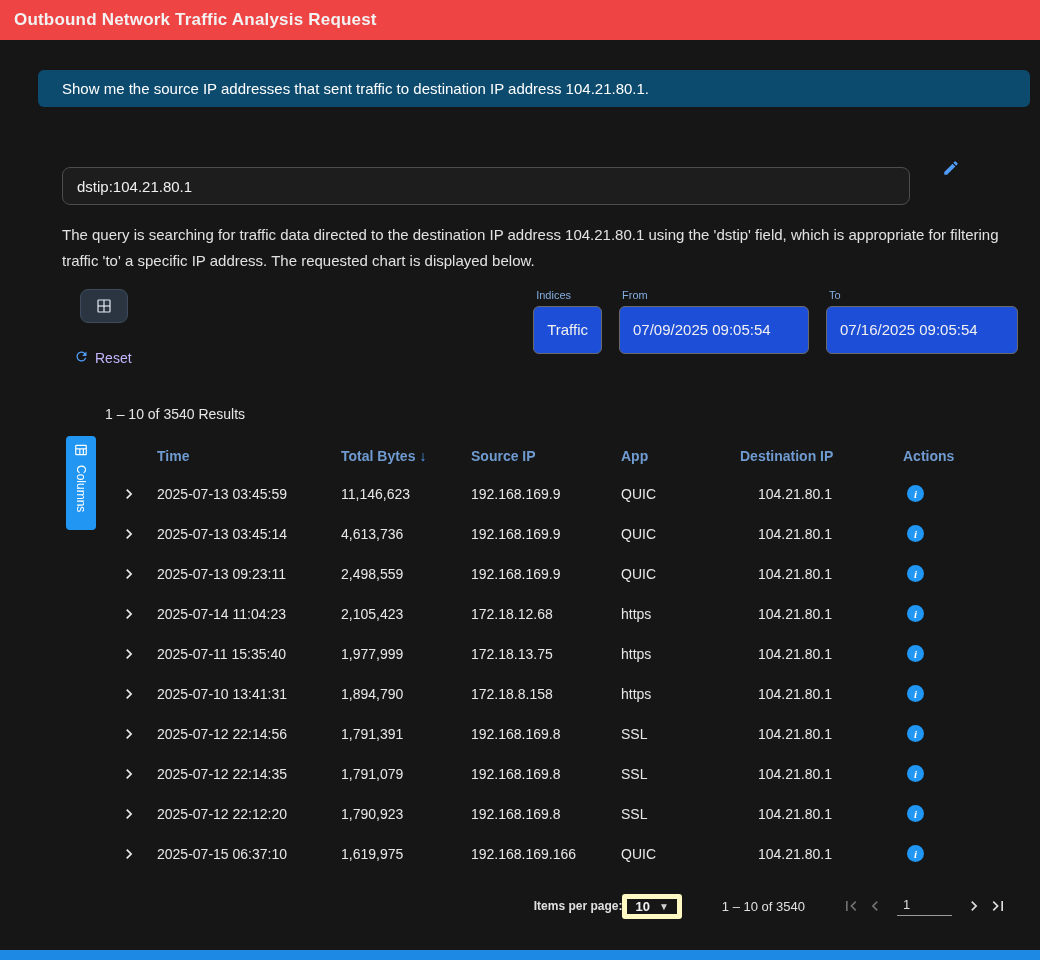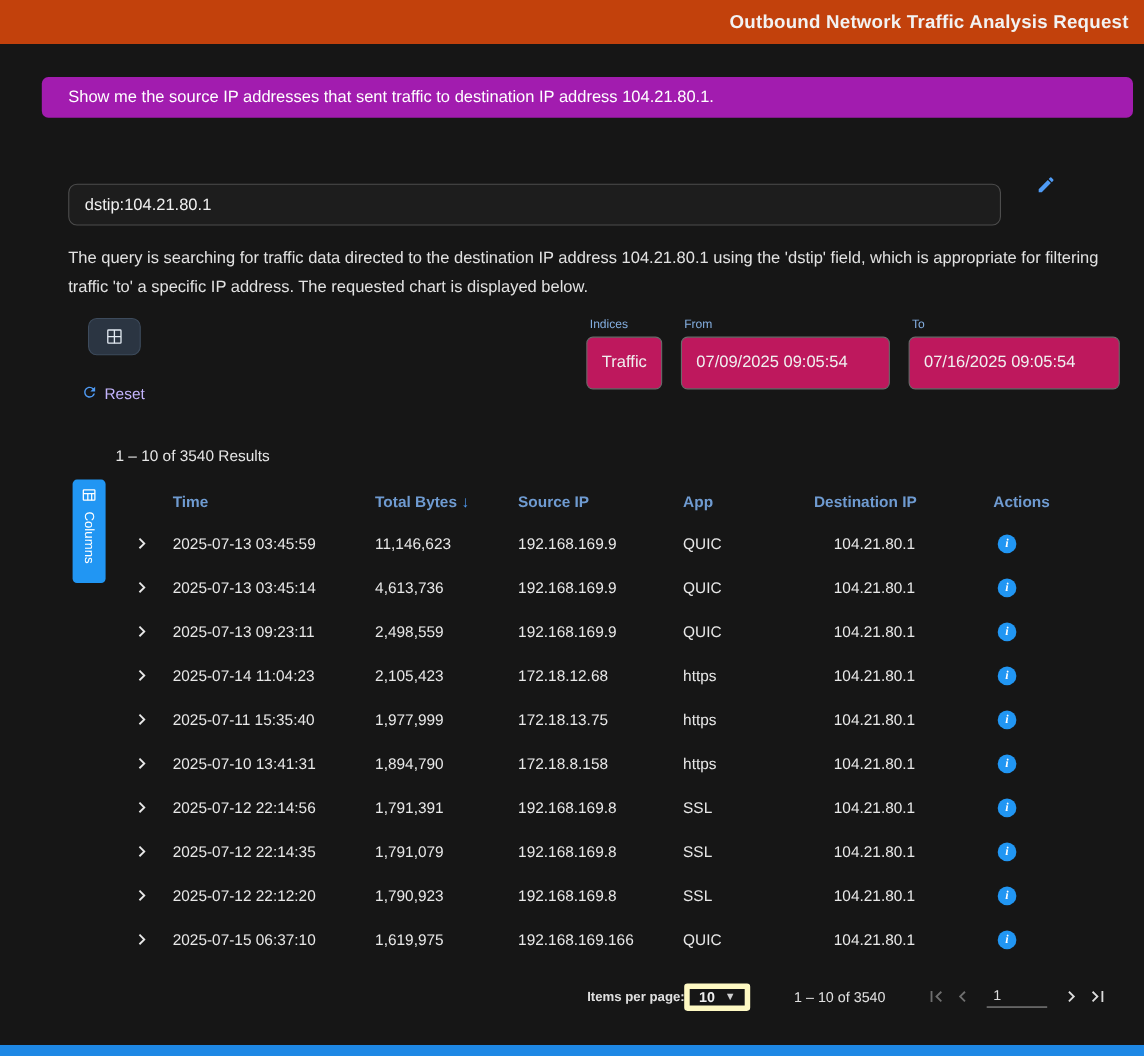--- a/index.html
+++ b/index.html
@@ -7,28 +7,28 @@
   body {
     width: 1040px; height: 960px;
     background: #161616;
     color: #e8e8e8;
     font-family: "Liberation Sans", sans-serif;
     position: relative;
     overflow: hidden;
   }
 
   
-  .topbar { background: #c2410c; height: 40px; display: flex; align-items: center; padding: 0 14px; justify-content: flex-end; }
+  .topbar { background: #ef4444; height: 40px; display: flex; align-items: center; padding: 0 14px; }
   .topbar .title { font-size: 17px; font-weight: 600; color: #f2f2f2; letter-spacing: .2px; }
 
   .content { padding: 30px 10px 0 38px; }
 
   
   .banner {
-    background: #a21caf; border-radius: 6px; padding: 10px 24px;
+    background: #0c4a6e; border-radius: 6px; padding: 10px 24px;
     color: #fff; font-size: 15px; width: 992px;
   }
 
   
   .query-row { display: flex; align-items: center; margin: 24px 0 0 24px; gap: 28px; }
   .query-input {
     width: 848px; height: 38px; border: 1px solid #4d4d4d; border-radius: 8px;
     background: #1d1d1d; color: #f0f0f0; font-size: 15px; padding: 0 14px;
     font-family: "Liberation Sans", sans-serif; outline: none; margin-top: 36px;
   }
@@ -48,21 +48,21 @@
   .reset-btn {
     margin: 25px 0 0 6px; display: inline-flex; gap: 6px; align-items: center;
     color: #c4b5fd; font-size: 14px; cursor: pointer; background: none; border: none;
     font-family: "Liberation Sans", sans-serif;
   }
   .fields { display: flex; gap: 17px; margin-left: auto; margin-right: 12px; }
   .field .flabel { font-size: 11px; color: #84aee0; margin: 0 0 5px 3px; }
   .field .fbox {
     height: 48px; border: 1px solid #6a6a6a; border-radius: 6px;
     display: flex; align-items: center; padding: 0 13px; font-size: 15px;
-    color: #f0f0f0; background: #be185d; cursor: pointer;
+    color: #f0f0f0; background: #1d4ed8; cursor: pointer;
   }
   .fbox.indices { min-width: 67px; }
   .fbox.from { min-width: 190px; }
   .fbox.to { min-width: 192px; }
 
   
   .results-summary { margin: 38px 0 0 67px; font-size: 14px; color: #e6e6e6; }
 
   .table-wrap { margin: 16px 0 0 67px; width: 905px; position: relative; }
   .columns-btn {

